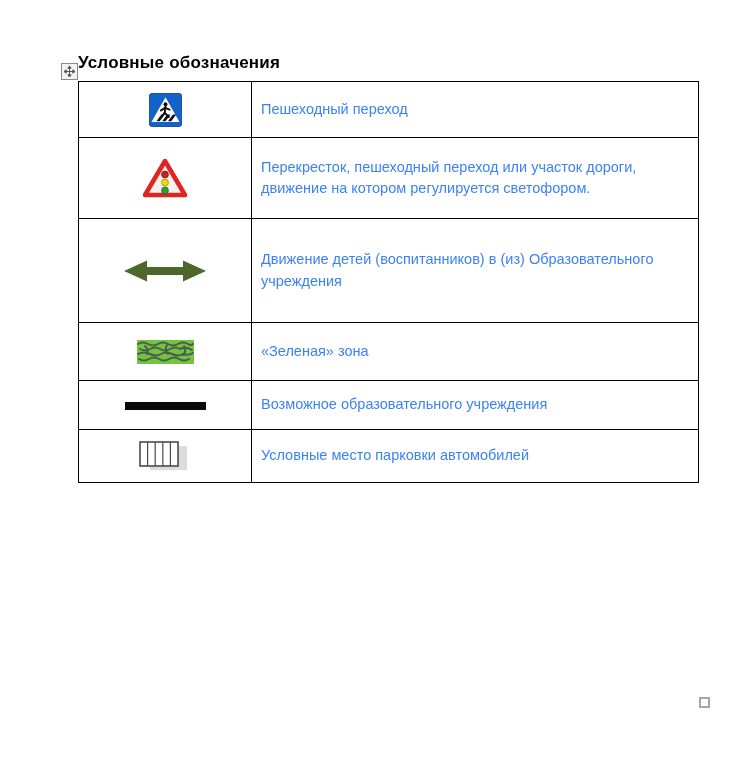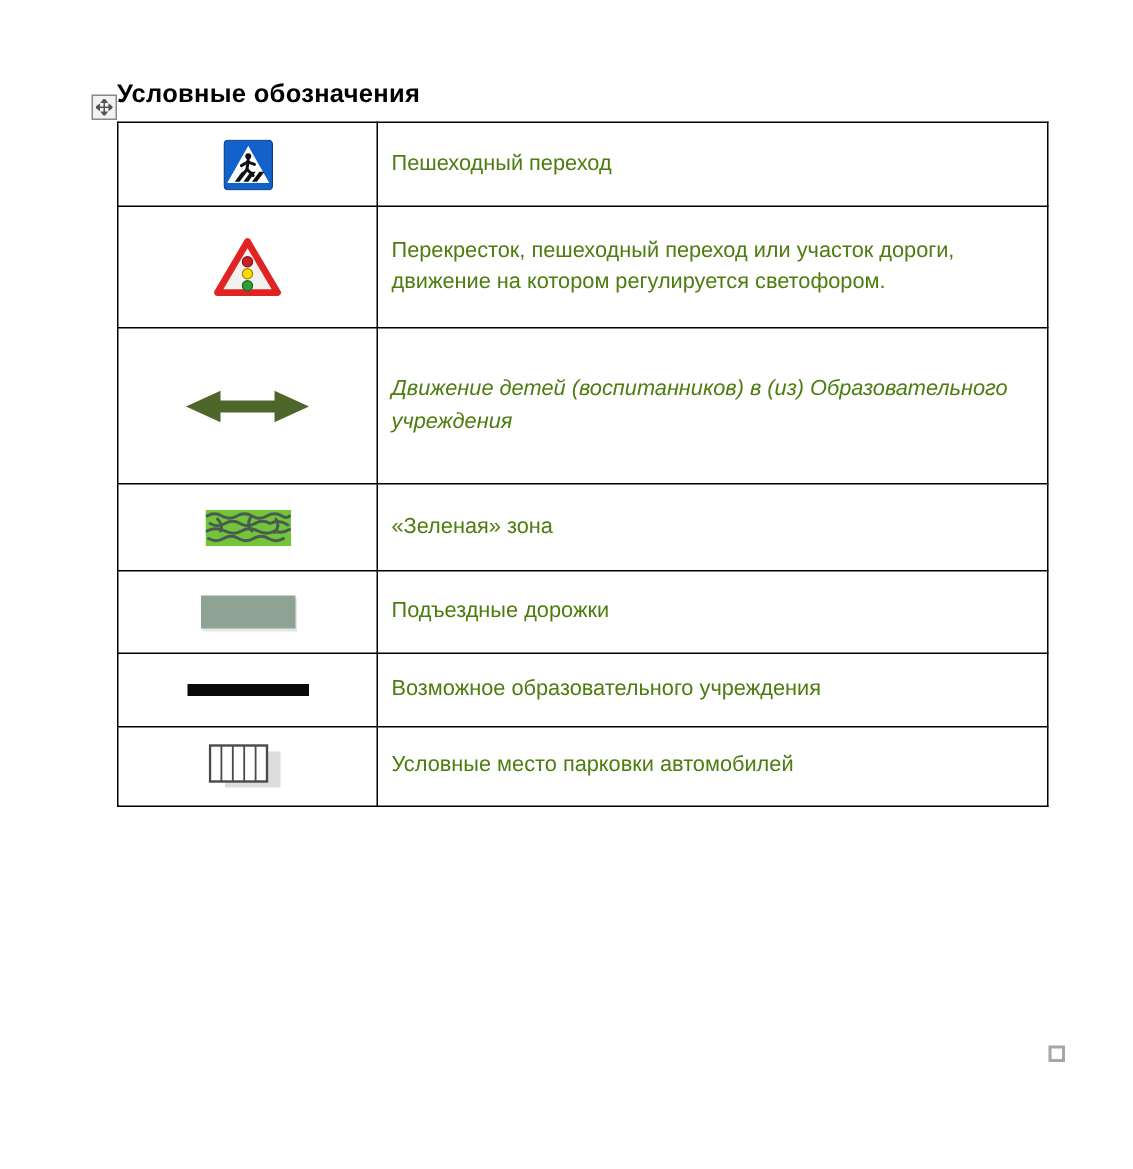--- a/index.html
+++ b/index.html
@@ -45,24 +45,24 @@
   table.legend td {
     border: 1.5px solid #000000;
     vertical-align: middle;
   }
   td.sym-cell { width: 173px; text-align: center; }
   td.txt-cell {
     width: 447px;
     padding: 6px 14px 6px 9px;
     font-size: 14.5px;
     line-height: 1.45;
-    color: #4d7c0f;
+    color: #3b82f6;
   }
   .r0 { height: 56px; } .r1 { height: 81px; } .r2 { height: 55px; }
-  .r3 { height: 104px; font-style: italic; } .r4 { height: 55px; } .r5 { height: 58px; }
+  .r3 { height: 104px; } .r4 { height: 55px; } .r5 { height: 58px; }
   .r6 { height: 55px; } .r7 { height: 48px; } .r8 { height: 49px; }
   .r9 { height: 53px; }
   .swatch { display: inline-block; vertical-align: middle; }
   .swatch-residential {
     width: 67px; height: 27px;
     background: #dcacac;
     border: 1px solid #000000;
   }
   .swatch-road {
     width: 63px; height: 22px;
@@ -153,26 +153,20 @@
             <path d="M2,19 q5,3 10,0 t10,0 t10,0 t10,0 t10,0"></path>
             <path d="M8,6 q4,4 2,8"></path>
             <path d="M30,5 q-3,5 1,9"></path>
             <path d="M47,6 q3,5 -1,9"></path>
           </g>
         </svg>
       </td>
       <td class="txt-cell">«Зеленая» зона</td>
     </tr>
 
-    <tr class="r6">
-      <td class="sym-cell">
-        <span class="swatch swatch-road"></span>
-      </td>
-      <td class="txt-cell">Подъездные дорожки</td>
-    </tr>
 
 
     <tr class="r8">
       <td class="sym-cell">
         <span class="swatch swatch-fence"></span>
       </td>
       <td class="txt-cell">Возможное образовательного учреждения</td>
     </tr>
 
     <tr class="r9">

